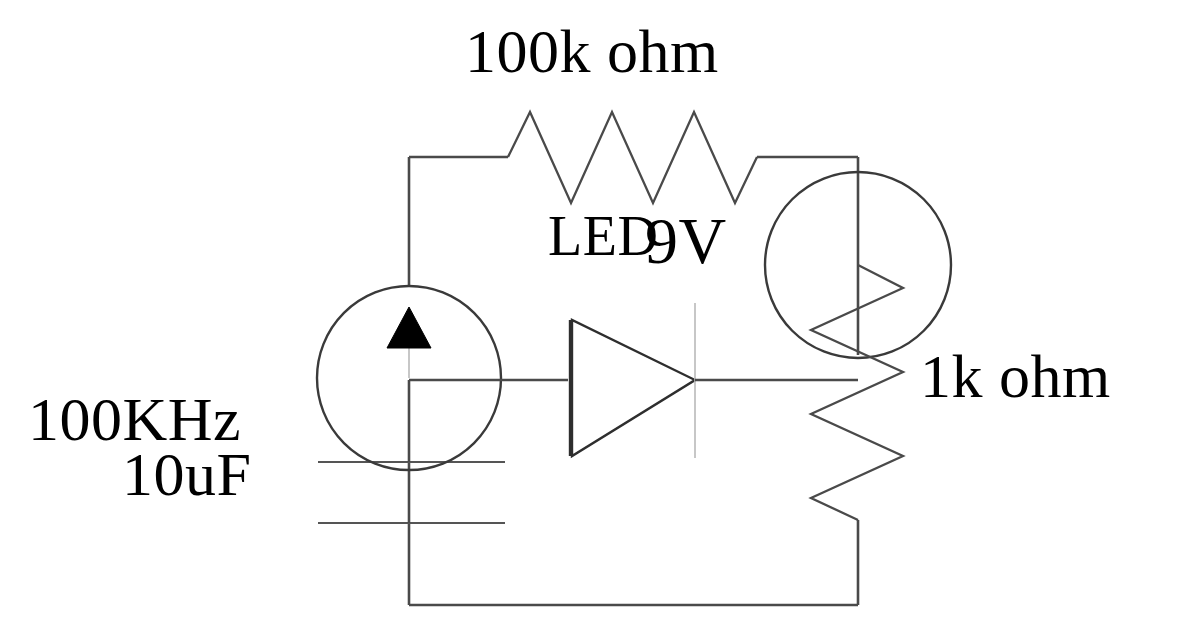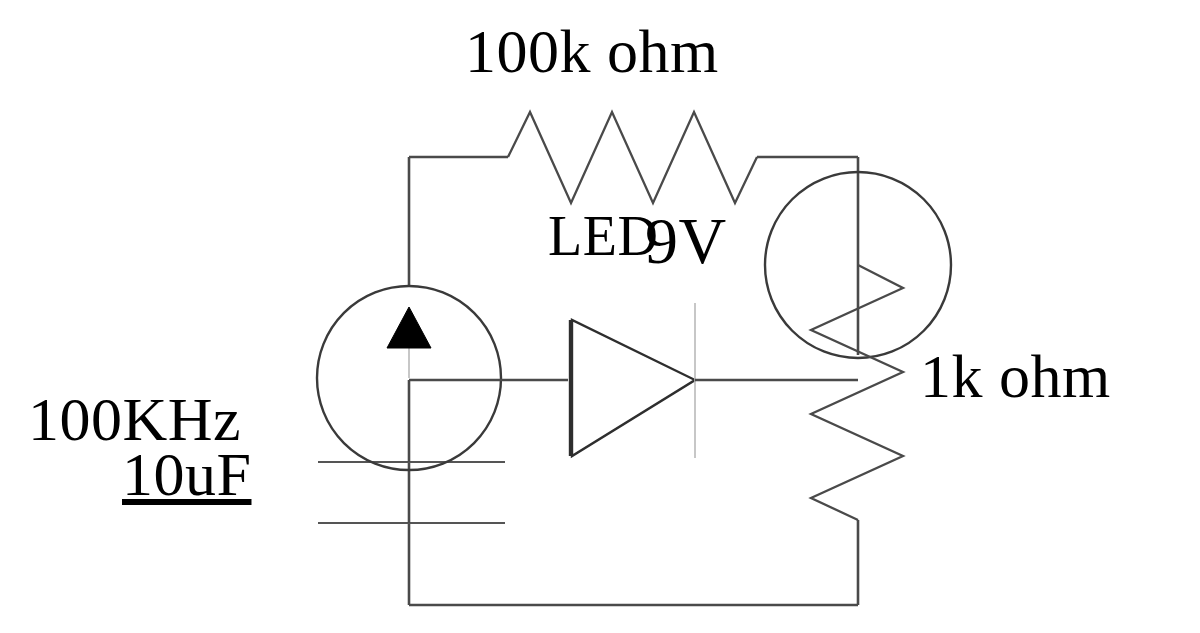--- a/index.html
+++ b/index.html
@@ -71,21 +71,21 @@
   .label {
     position: absolute;
     font-family: "Liberation Serif", "DejaVu Serif", serif;
     color: #000000;
     white-space: nowrap;
     line-height: 1;
     letter-spacing: 0.5px;
   }
   .label-r-top   { left: 465px; top:  20px;  font-size: 62px; }
   .label-freq    { left:  28px; top: 345px;  font-size: 62px; margin-top: 43px; }
-  .label-cap     { left: 122px; top: 443px;  font-size: 62px; text-decoration: underline; }
+  .label-cap     { left: 122px; top: 443px;  font-size: 62px; }
   .label-rright  { left: 920px; top: 345px;  font-size: 62px; }
   .label-led     { left: 548px; top: 208px;  font-size: 56px; }
   .label-bat     { left: 645px; top: 208px;  font-size: 66px; }
 </style>
 </head>
 <body>
 
 <div id="canvas-wrap">
 
   <svg id="schematic" viewBox="0 0 1200 633">

